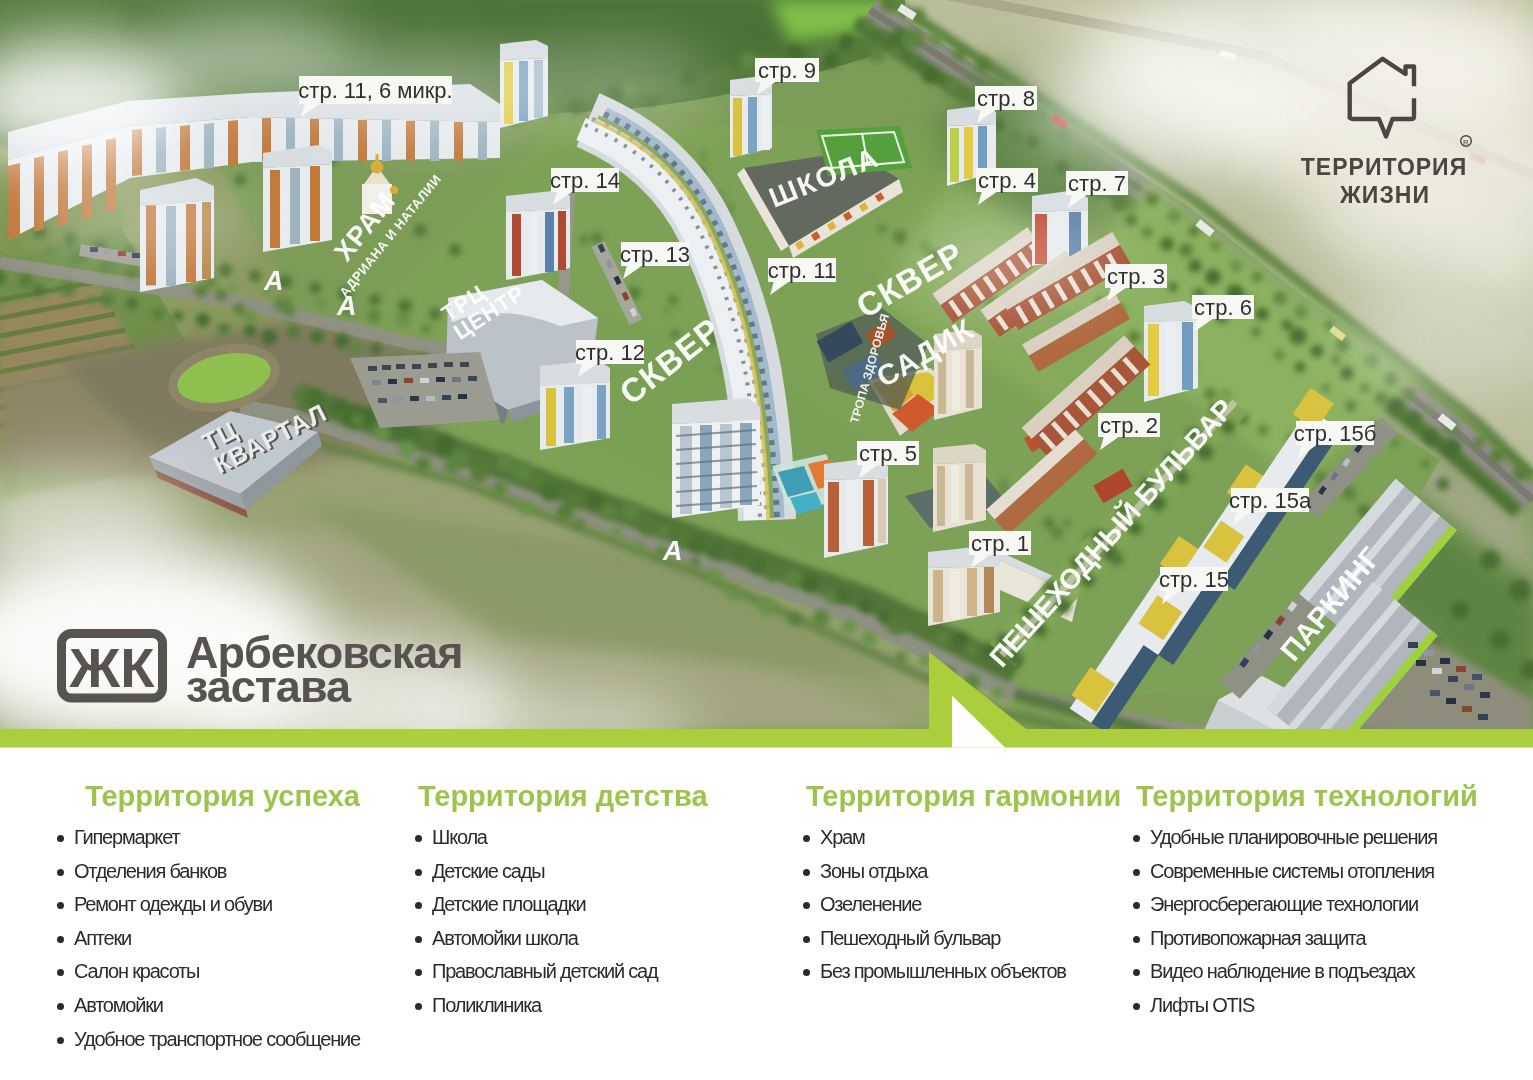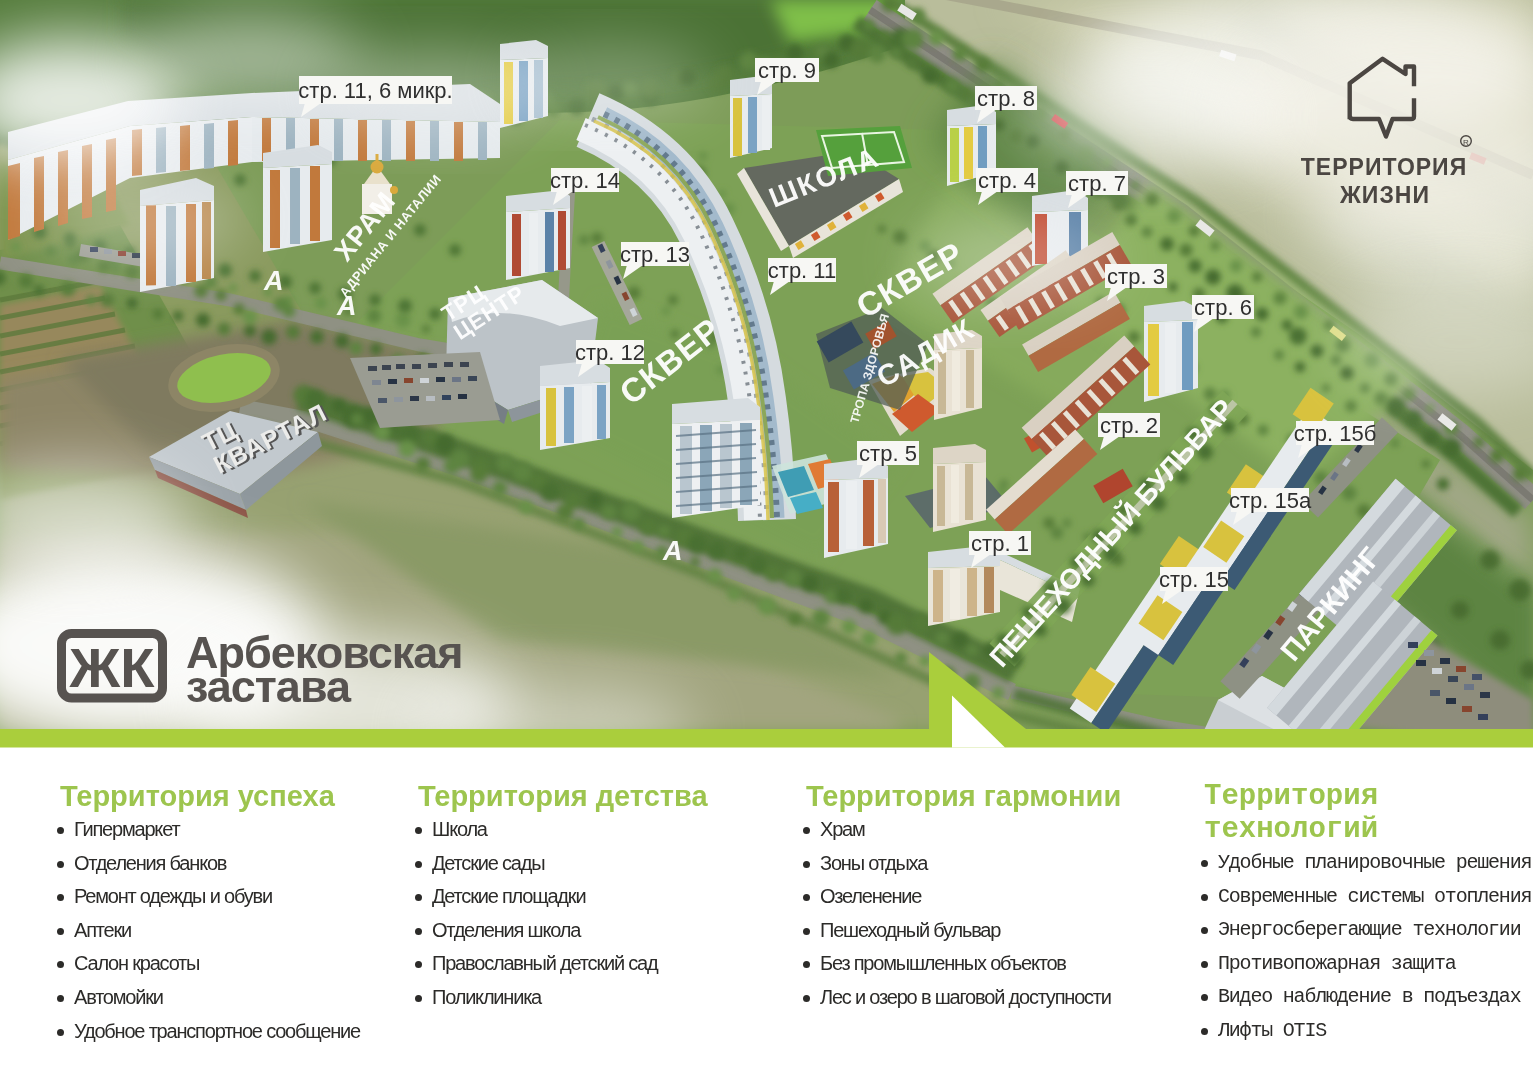--- a/index.html
+++ b/index.html
@@ -1,20 +1,20 @@
 <!DOCTYPE html>
 <html><head>
 <meta charset="utf-8">
 <style>
 html,body{margin:0;padding:0;}
 body{width:1533px;height:1080px;overflow:hidden;background:#fff;font-family:"Liberation Sans",sans-serif;}
 #stage{position:relative;width:1533px;height:1080px;}
 #map{position:absolute;left:0;top:0;}
 .col{position:absolute;top:780px;}
-.col h3{margin:0 0 0 0;font-size:29px;font-weight:bold;color:#9dc54e;letter-spacing:0px;}
+.col h3{margin:0 0 8px 0;font-size:29px;font-weight:bold;color:#9dc54e;letter-spacing:0px;text-align:right;}
 .col ul{list-style:none;margin:0;padding:0;}
 .col li{position:relative;font-size:20px;letter-spacing:-1.2px;white-space:nowrap;color:#2c2b29;margin:0;padding-left:14px;height:33.6px;line-height:33.6px;}
 .col li:before{content:"";position:absolute;left:-3px;top:14px;width:7px;height:7px;border-radius:50%;background:#2c2b29;}
 </style>
 </head>
 <body>
 <div id="stage">
 <svg id="map" width="1533" height="1080" viewBox="0 0 1533 1080" xmlns="http://www.w3.org/2000/svg">
 <defs>
 <filter id="b8" x="-40%" y="-40%" width="180%" height="180%">
@@ -1147,39 +1147,38 @@
 <li>Удобное транспортное сообщение</li>
 </ul>
 </div>
 
 <div class="col" style="left:418px;">
 <h3>Территория детства</h3>
 <ul>
 <li>Школа</li>
 <li>Детские сады</li>
 <li>Детские площадки</li>
-<li>Отделения школа</li>
+<li>Автомойки школа</li>
 <li>Православный детский сад</li>
 <li>Поликлиника</li>
 </ul>
 </div>
 
 <div class="col" style="left:806px;">
 <h3>Территория гармонии</h3>
 <ul>
 <li>Храм</li>
 <li>Зоны отдыха</li>
 <li>Озеленение</li>
 <li>Пешеходный бульвар</li>
 <li>Без промышленных объектов</li>
-<li>Лес и озеро в шаговой доступности</li>
 </ul>
 </div>
 
-<div class="col" style="left:1204px;font-family:Liberation Mono, monospace;">
+<div class="col" style="left:1136px;">
 <h3>Территория технологий</h3>
 <ul>
 <li>Удобные планировочные решения</li>
 <li>Современные системы отопления</li>
 <li>Энергосберегающие технологии</li>
 <li>Противопожарная защита</li>
 <li>Видео наблюдение в подъездах</li>
 <li>Лифты OTIS</li>
 </ul>
 </div>

